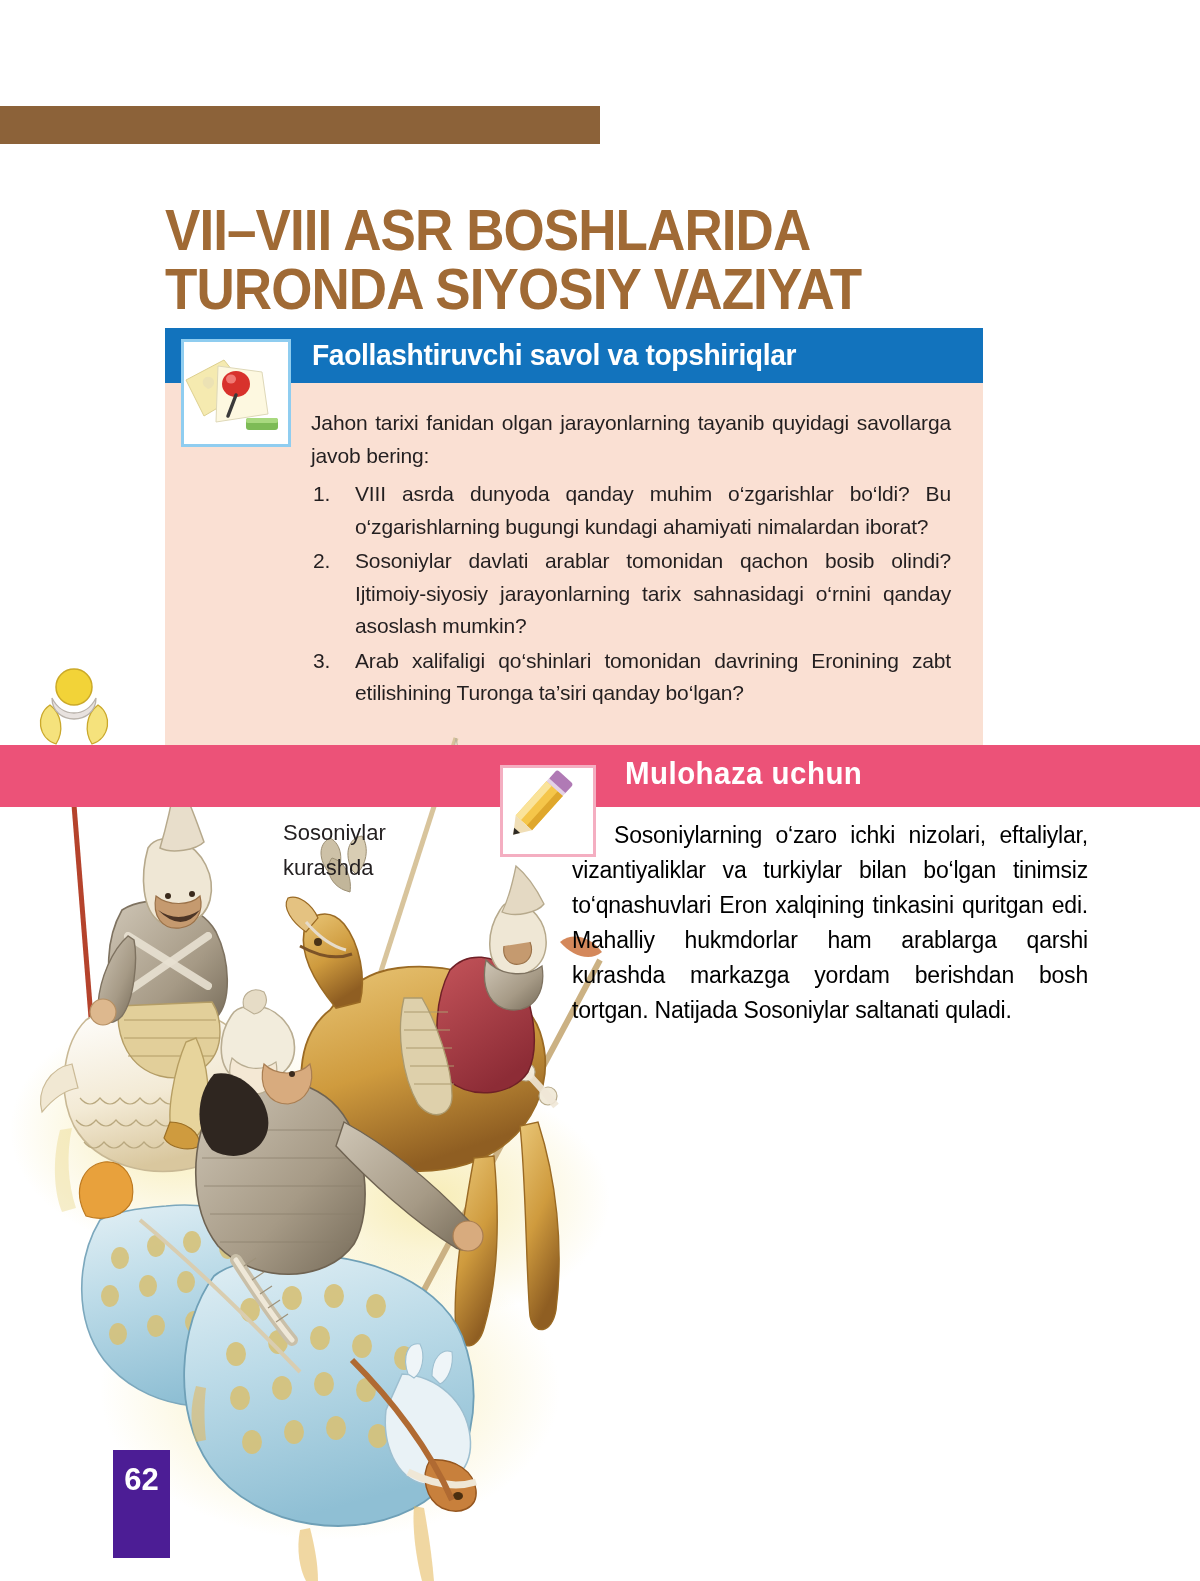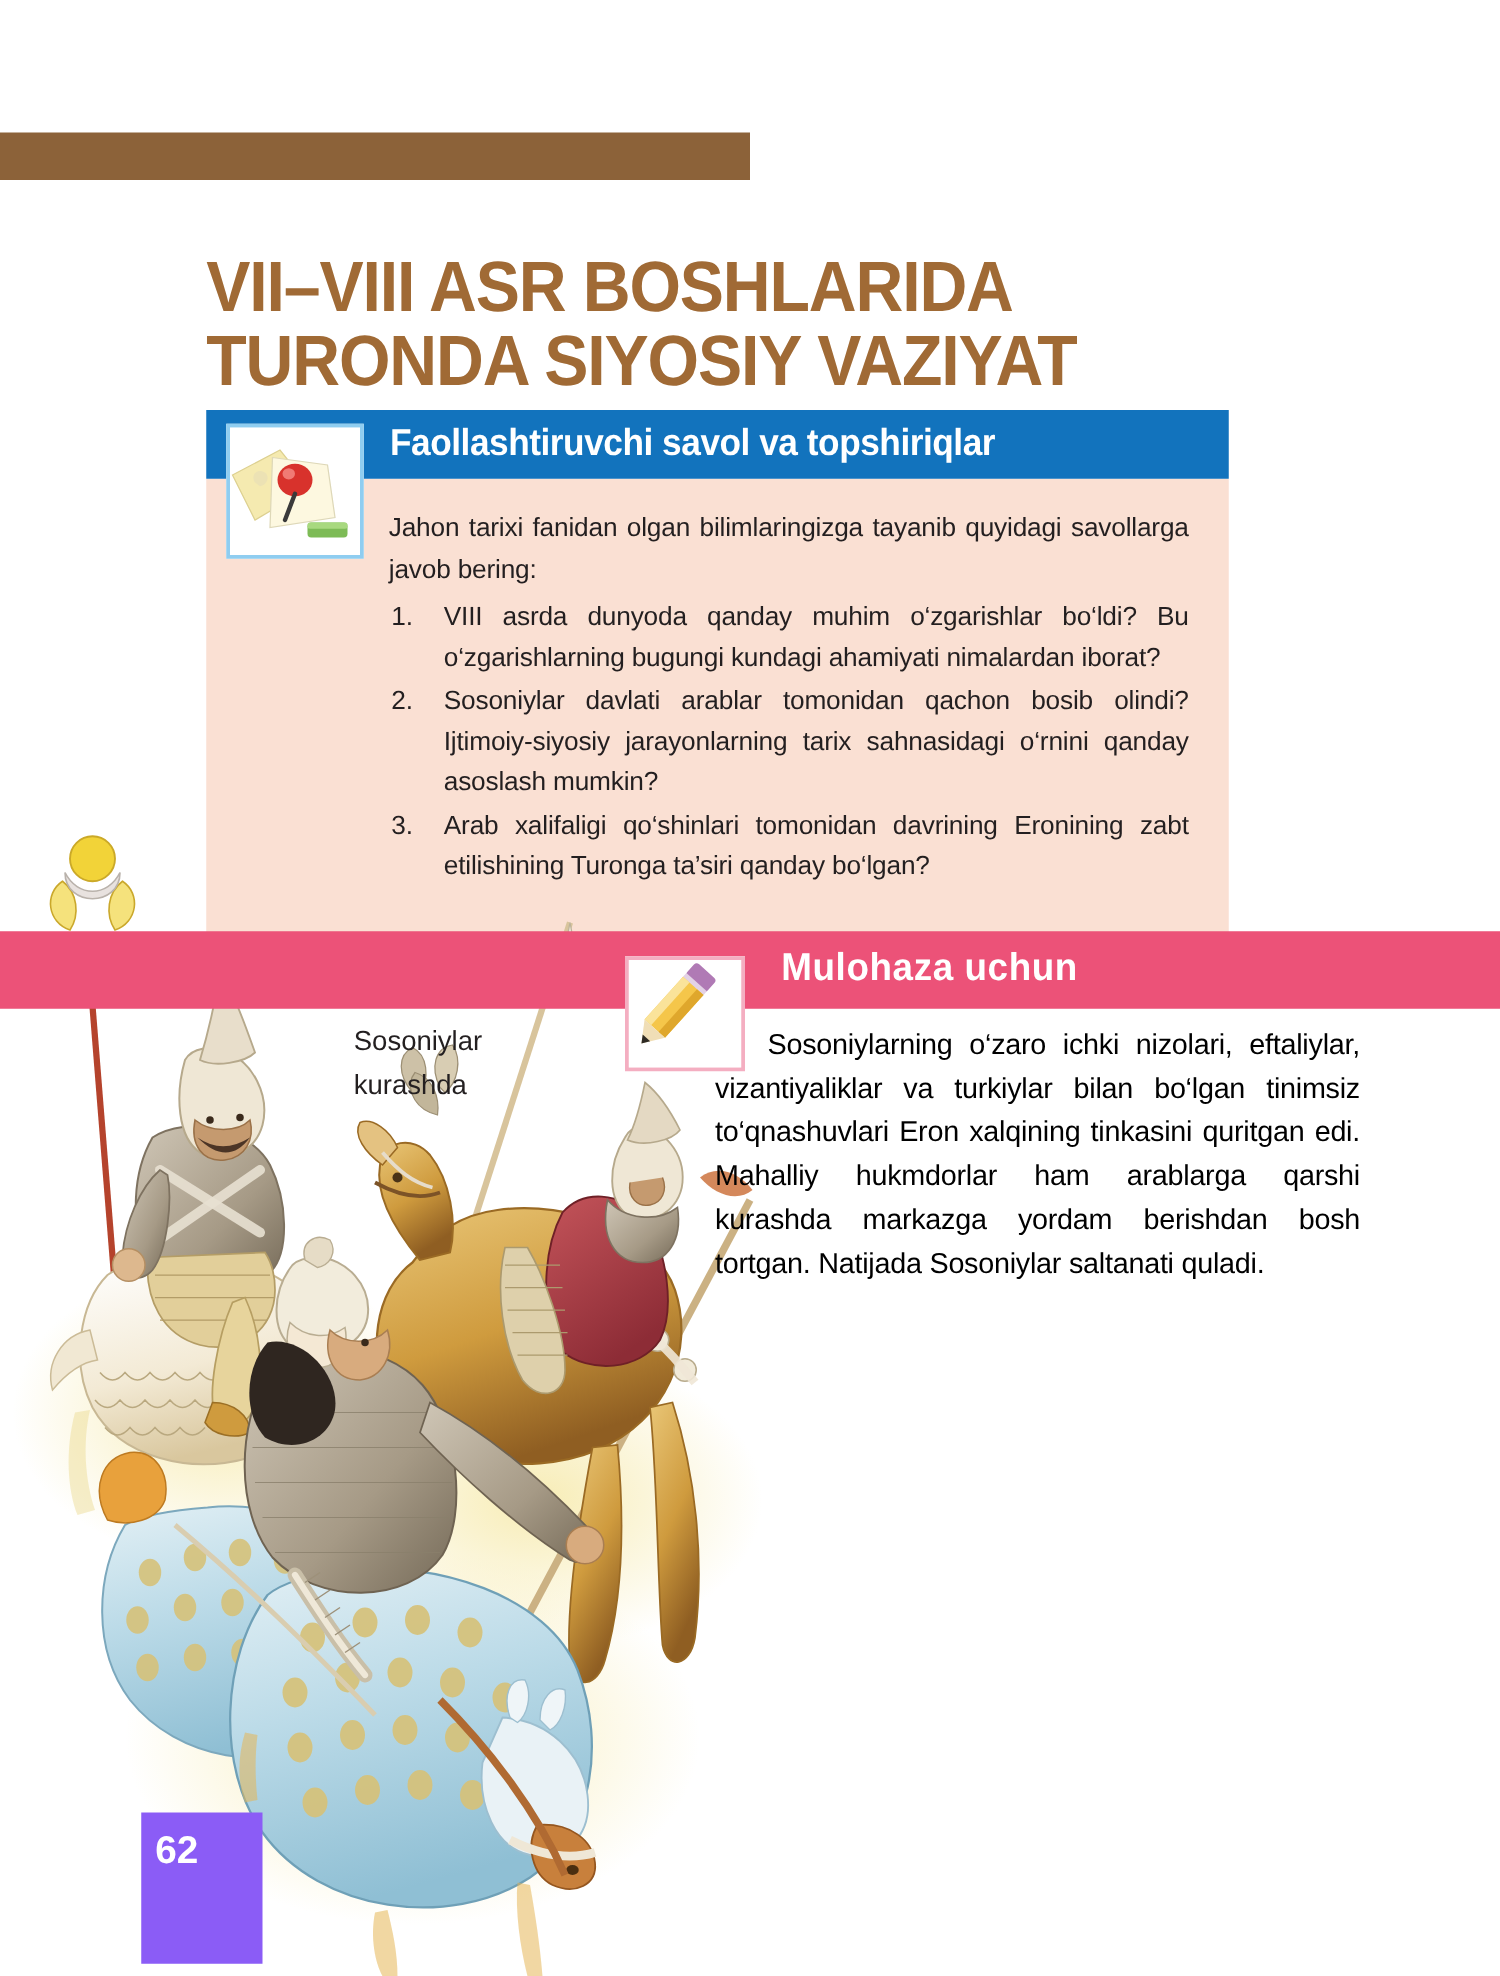--- a/index.html
+++ b/index.html
@@ -199,24 +199,23 @@
     font-family: "Liberation Sans", sans-serif;
     z-index: 6;
   }
 
   
   #page-badge {
     position: absolute;
     left: 113px;
     top: 1450px;
     width: 57px;
-    height: 121px;
-    background: #8b5cf6;
+    height: 108px;
+    background: #4c1d95;
     z-index: 9;
-    padding-left: 40px;
   }
   #page-badge-number {
     position: absolute;
     left: 0;
     top: 12px;
     width: 57px;
     text-align: center;
     color: #ffffff;
     font-size: 31px;
     font-weight: bold;
@@ -262,21 +261,21 @@
           <ellipse cx="52" cy="42" rx="14" ry="13" fill="#d8322c"></ellipse>
           <ellipse cx="47" cy="37" rx="5" ry="4.5" fill="#f07a74"></ellipse>
           <path d="M52 53 L44 74" stroke="#3a3a3a" stroke-width="3.5" stroke-linecap="round"></path>
           <rect x="62" y="76" width="32" height="12" rx="3" fill="#7dbb56"></rect>
           <rect x="62" y="76" width="32" height="5" rx="2" fill="#a8d97f"></rect>
         </g>
       </svg>
     </div>
 
     <div id="activate-body">
-      <p id="intro-line" class="body-text">Jahon tarixi fanidan olgan bilimlaringizga tayanib quyidagi savollarga javob bering:</p>
+      <p id="intro-line" class="body-text">Jahon tarixi fanidan olgan jarayonlarning tayanib quyidagi savollarga javob bering:</p>
       <ol id="question-list" class="body-text">
         <li>VIII asrda dunyoda qanday muhim o‘zgarishlar bo‘ldi? Bu o‘zgarishlarning bugungi kundagi ahamiyati nimalardan iborat?</li>
         <li>Sosoniylar davlati arablar tomonidan qachon bosib olindi? Ijtimoiy-siyosiy jarayonlarning tarix sahnasidagi o‘rnini qanday asoslash mumkin?</li>
         <li>Arab xalifaligi qo‘shinlari tomonidan davrining Eronining zabt etilishining Turonga ta’siri qanday bo‘lgan?</li>
       </ol>
     </div>
   </section>
 
   <div id="illustration">
     <svg width="620" height="921" viewBox="0 0 620 921">

